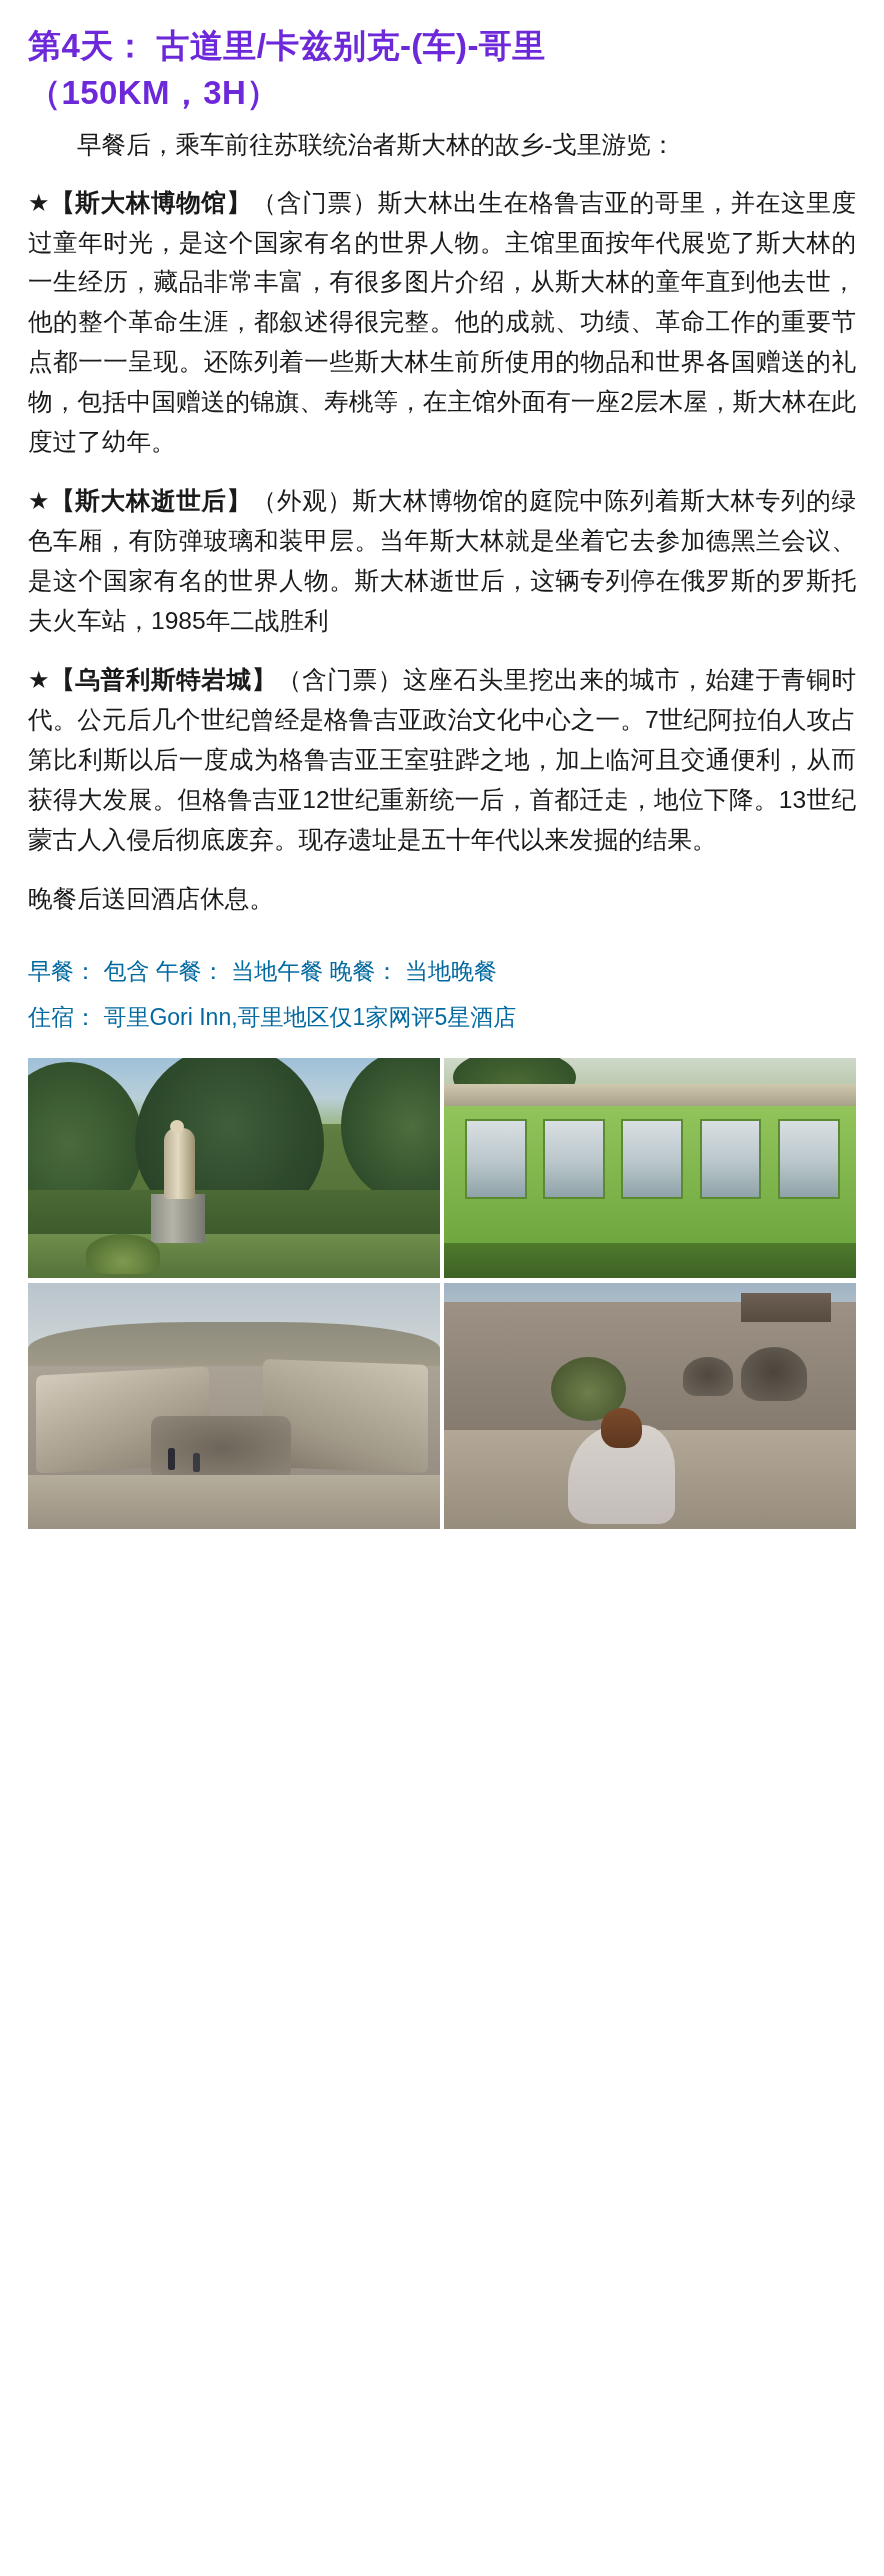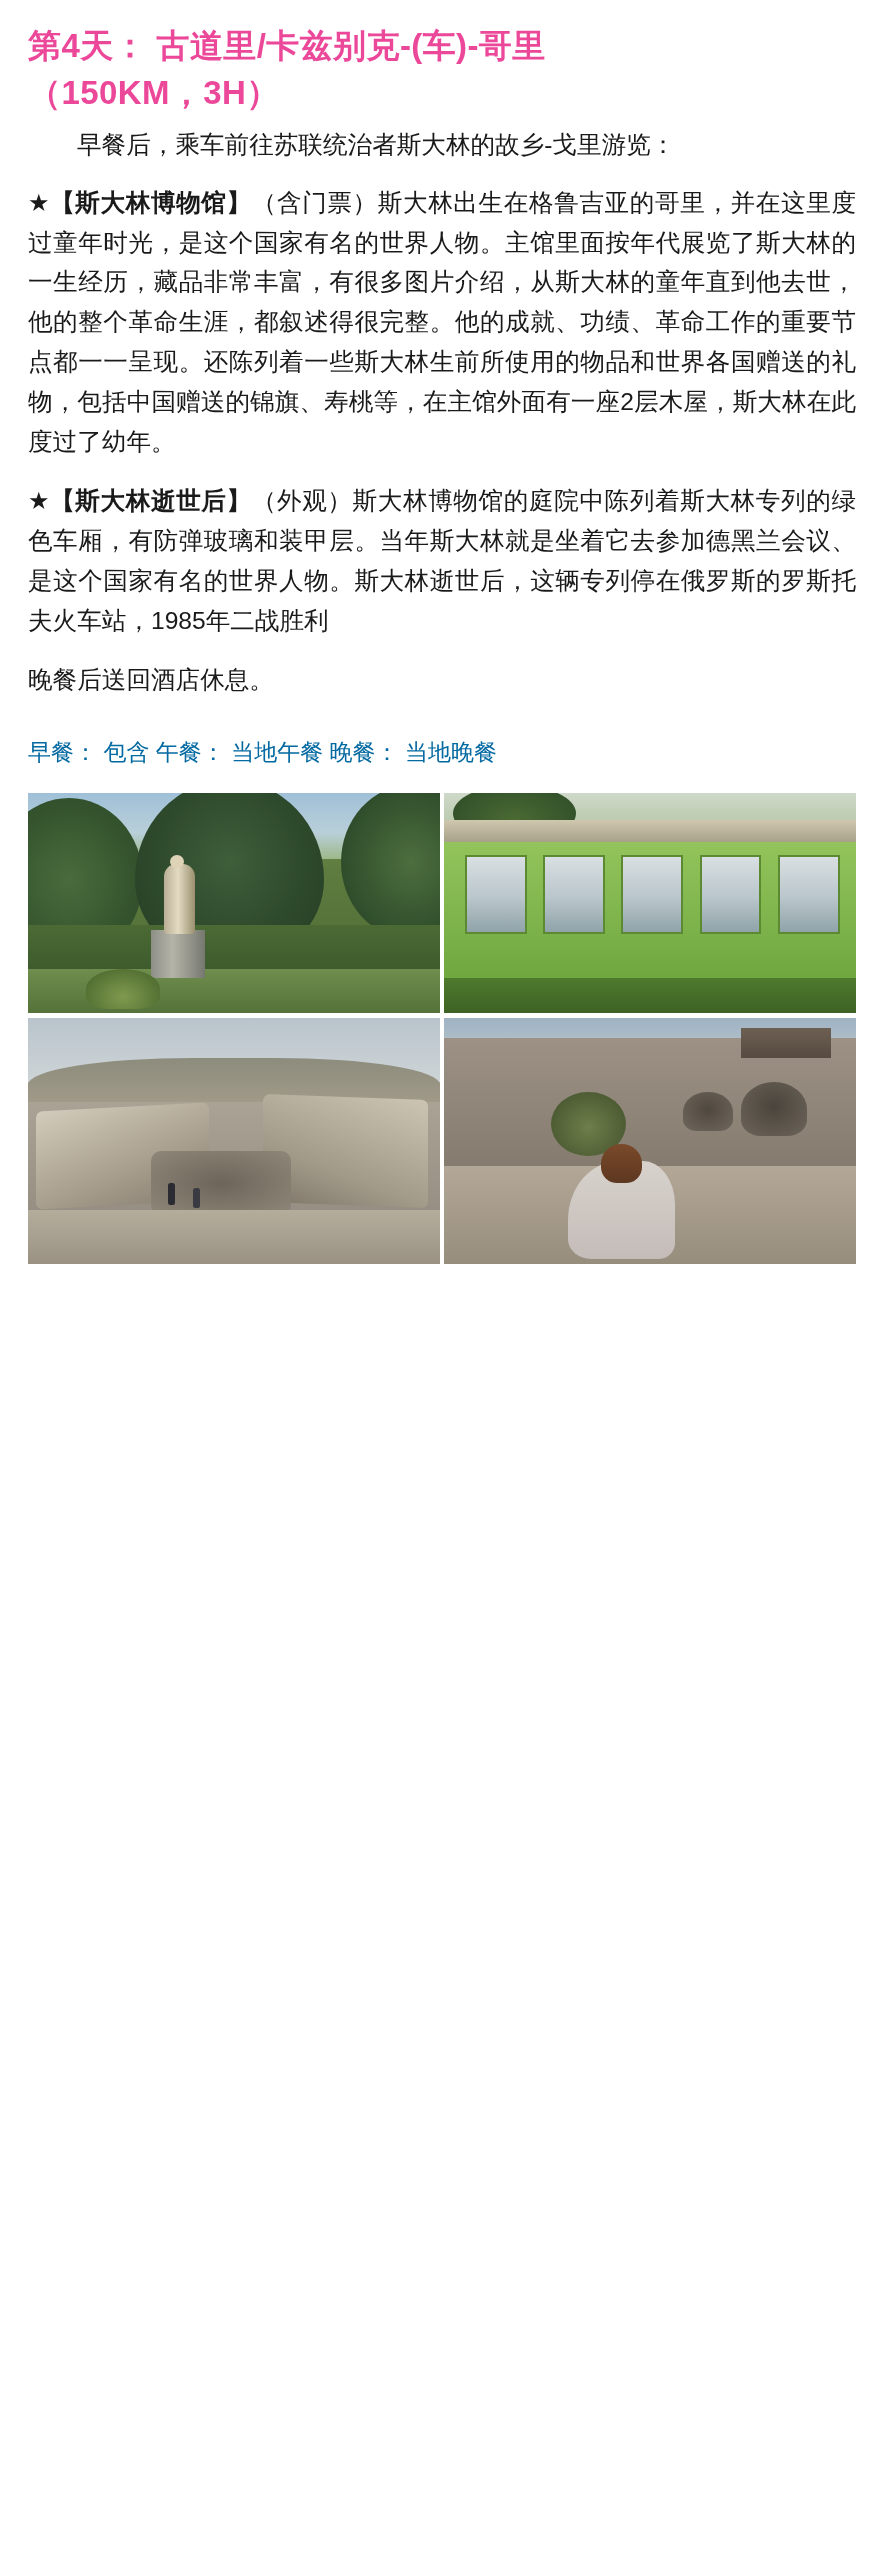--- a/index.html
+++ b/index.html
@@ -16,21 +16,21 @@
   .page {
     width: 884px;
     box-sizing: border-box;
     padding: 23px 28px 0 28px;
   }
   .title {
     font-size: 33px;
     font-weight: bold;
     line-height: 1.42;
     letter-spacing: 0.4px;
-    color: #ec4899;
+    color: #6d28d9;
     margin: 0 0 8.2px 0;
   }
   .title .line {
     display: block;
   }
   .body-block {
     margin-top: 4px;
   }
   p.para {
     font-size: 24.6px;
@@ -272,26 +272,30 @@
     <p class="para indent">早餐后，乘车前往苏联统治者斯大林的故乡-戈里游览：</p>
 
     <p class="para star">
       <span class="star-mark">★</span><span class="bold">【斯大林博物馆】</span><span>（含门票）斯大林出生在格鲁吉亚的哥里，并在这里度过童年时光，是这个国家有名的世界人物。主馆里面按年代展览了斯大林的一生经历，藏品非常丰富，有很多图片介绍，从斯大林的童年直到他去世，他的整个革命生涯，都叙述得很完整。他的成就、功绩、革命工作的重要节点都一一呈现。还陈列着一些斯大林生前所使用的物品和世界各国赠送的礼物，包括中国赠送的锦旗、寿桃等，在主馆外面有一座2层木屋，斯大林在此度过了幼年。</span>
     </p>
 
     <p class="para star">
       <span class="star-mark">★</span><span class="bold">【斯大林逝世后】</span><span>（外观）斯大林博物馆的庭院中陈列着斯大林专列的绿色车厢，有防弹玻璃和装甲层。当年斯大林就是坐着它去参加德黑兰会议、是这个国家有名的世界人物。斯大林逝世后，这辆专列停在俄罗斯的罗斯托夫火车站，1985年二战胜利</span>
     </p>
 
+    <p class="para star">
+      <span class="star-mark">★</span><span class="bold">【乌普利斯特岩城】</span><span>（含门票）这座石头里挖出来的城市，始建于青铜时代。公元后几个世纪曾经是格鲁吉亚政治文化中心之一。7世纪阿拉伯人攻占第比利斯以后一度成为格鲁吉亚王室驻跸之地，加上临河且交通便利，从而获得大发展。但格鲁吉亚12世纪重新统一后，首都迁走，地位下降。13世纪蒙古人入侵后彻底废弃。现存遗址是五十年代以来发掘的结果。</span>
+    </p>
 
     <p class="para">晚餐后送回酒店休息。</p>
 
     <div class="spacer-small"></div>
 
     <p class="info-line">早餐： 包含 午餐： 当地午餐 晚餐： 当地晚餐</p>
+    <p class="info-line">住宿： 哥里Gori Inn,哥里地区仅1家网评5星酒店</p>
   </div>
 
   <div class="gallery">
 
     <div class="photo ph-statue">
       <div class="sky"></div>
       <div class="tree-left"></div>
       <div class="tree-big"></div>
       <div class="tree-right"></div>
       <div class="hedge"></div>

